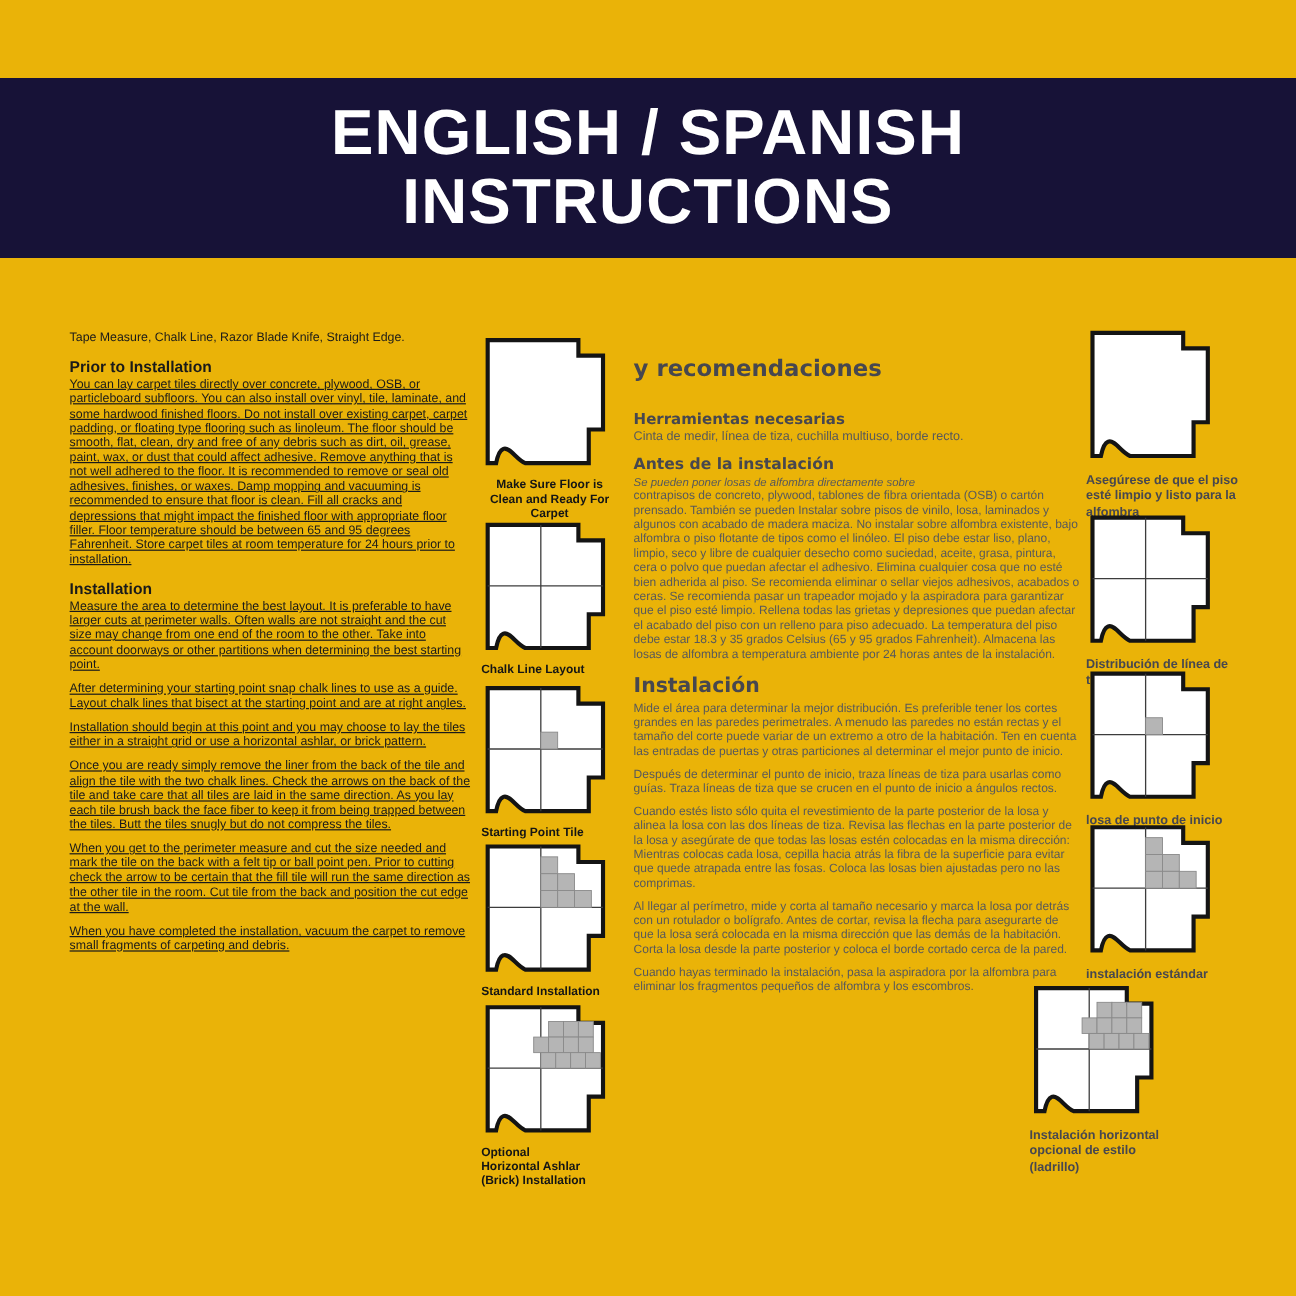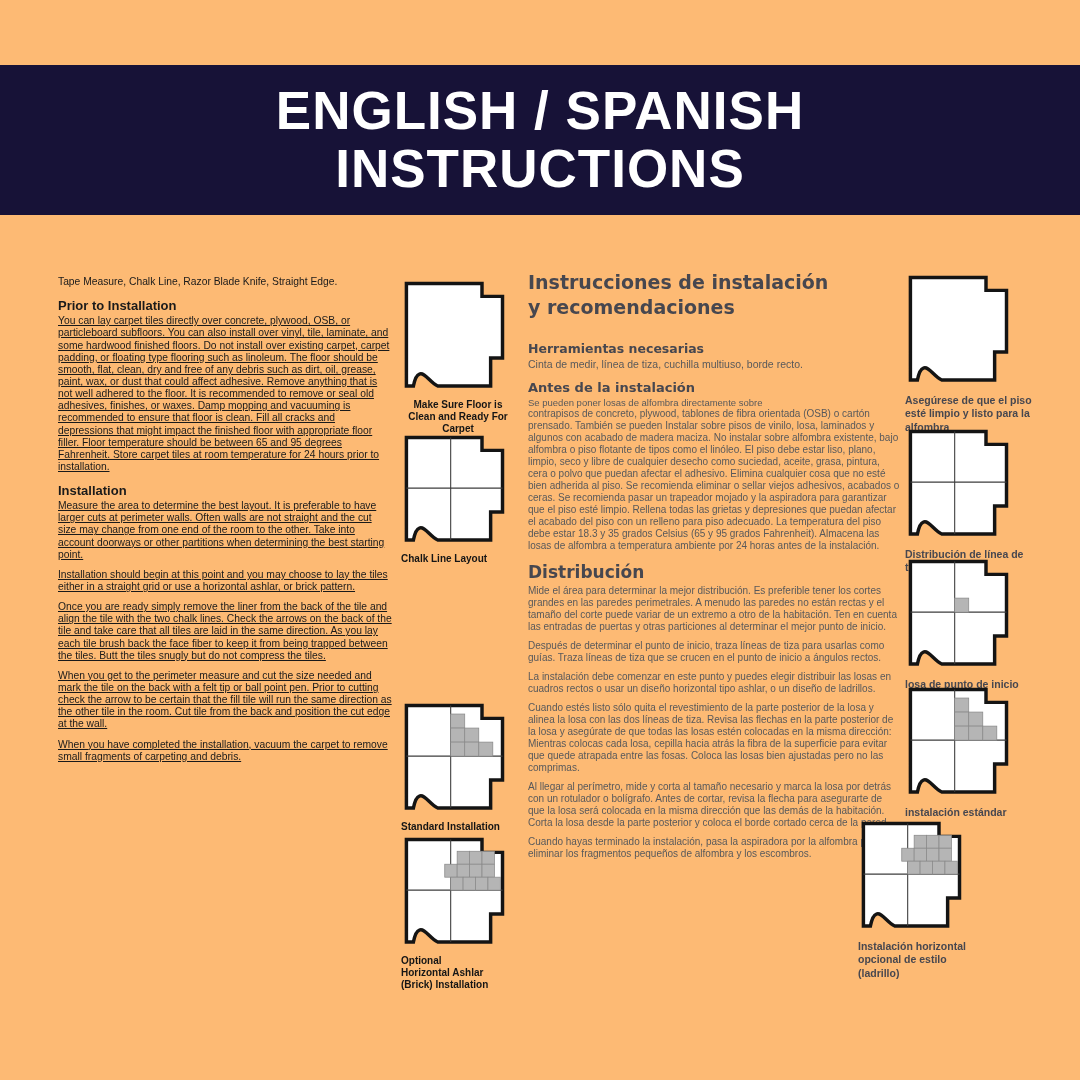--- a/index.html
+++ b/index.html
@@ -4,21 +4,21 @@
 <style>
   :root{
     --banner-bg:#171237;
     --banner-text:#ffffff;
     --english-text:#1a1a1a;
     --spanish-text:#58595b;
     --spanish-heading:#47474f;
   }
   html,body{margin:0;padding:0;background:#ffffff;}
   .page{
-    position:relative;width:1080px;height:1080px;background:#fdba74;
+    position:relative;width:1080px;height:1080px;background:#eab308;
     overflow:hidden;font-family:"Liberation Sans",sans-serif;
   }
   
   .banner{
     position:absolute;left:0;top:65px;width:1080px;height:150px;
     background:var(--banner-bg,#171237);
     display:flex;align-items:center;justify-content:center;
   }
   .banner-inner{
     text-align:center;color:var(--banner-text,#ffffff);
@@ -48,21 +48,21 @@
     font-size:19px;line-height:1.3;margin:0 0 22px 0;
   }
   .es-h3{
     font-family:"DejaVu Sans",sans-serif;font-weight:bold;
     color:var(--spanish-heading,#47474f);
     font-size:12.5px;margin:0 0 2px 0;
   }
   .es-h3.big{font-size:17px;margin-top:10px;margin-bottom:3px;}
   .es-h3.mid{font-size:13px;margin-top:8px;}
   .es-tools{font-size:10.5px;line-height:1.25;margin:0 0 6px 0;}
-  .es-intro{font-size:9.5px;line-height:1.25;margin:0;}
+  .es-intro{font-size:9.5px;line-height:1.25;margin:0;font-style:italic;}
   .es-body{font-size:10px;line-height:1.2;margin:0 0 7px 0;}
   
   .diag-col{position:absolute;top:0;left:0;width:1080px;height:1080px;pointer-events:none;}
   .diag-block{position:absolute;}
   .diag-svg{display:block;}
   .cap-en{
     font-size:10px;font-weight:bold;color:#151515;line-height:1.22;margin-top:4px;
   }
   .cap-en.centered{text-align:center;}
   .cap-es{
@@ -116,57 +116,65 @@
       <div>INSTRUCTIONS</div>
     </div>
   </div>
 
   <div class="col-en">
     <p class="en-tools">Tape Measure, Chalk Line, Razor Blade Knife, Straight Edge.</p>
     <h3 class="en-h3">Prior to Installation</h3>
     <p class="en-body">You can lay carpet tiles directly over concrete, plywood, OSB, or particleboard subfloors. You can also install over vinyl, tile, laminate, and some hardwood finished floors. Do not install over existing carpet, carpet padding, or floating type flooring such as linoleum. The floor should be smooth, flat, clean, dry and free of any debris such as dirt, oil, grease, paint, wax, or dust that could affect adhesive. Remove anything that is not well adhered to the floor. It is recommended to remove or seal old adhesives, finishes, or waxes. Damp mopping and vacuuming is recommended to ensure that floor is clean. Fill all cracks and depressions that might impact the finished floor with appropriate floor filler. Floor temperature should be between 65 and 95 degrees Fahrenheit. Store carpet tiles at room temperature for 24 hours prior to installation.</p>
     <h3 class="en-h3 space-above">Installation</h3>
     <p class="en-body">Measure the area to determine the best layout. It is preferable to have larger cuts at perimeter walls. Often walls are not straight and the cut size may change from one end of the room to the other. Take into account doorways or other partitions when determining the best starting point.</p>
+    <p class="en-body">After determining your starting point snap chalk lines to use as a guide. Layout chalk lines that bisect at the starting point and are at right angles.</p>
     <p class="en-body">Installation should begin at this point and you may choose to lay the tiles either in a straight grid or use a horizontal ashlar, or brick pattern.</p>
     <p class="en-body">Once you are ready simply remove the liner from the back of the tile and align the tile with the two chalk lines. Check the arrows on the back of the tile and take care that all tiles are laid in the same direction. As you lay each tile brush back the face fiber to keep it from being trapped between the tiles. Butt the tiles snugly but do not compress the tiles.</p>
     <p class="en-body">When you get to the perimeter measure and cut the size needed and mark the tile on the back with a felt tip or ball point pen. Prior to cutting check the arrow to be certain that the fill tile will run the same direction as the other tile in the room. Cut tile from the back and position the cut edge at the wall.</p>
     <p class="en-body">When you have completed the installation, vacuum the carpet to remove small fragments of carpeting and debris.</p>
   </div>
 
   <div class="col-es">
-    <h2 class="es-title"><span>Instrucciones de instalación</span><br>
+    <h2 class="es-title"><br>
       <span>y  recomendaciones</span></h2>
     <h3 class="es-h3">Herramientas necesarias</h3>
     <p class="es-tools">Cinta de medir, línea de tiza, cuchilla multiuso, borde recto.</p>
     <h3 class="es-h3 mid">Antes de la instalación</h3>
     <p class="es-intro">Se pueden poner losas de alfombra directamente sobre</p>
     <p class="es-body">contrapisos de concreto, plywood, tablones de fibra orientada (OSB) o cartón prensado. También se pueden Instalar sobre pisos de vinilo, losa, laminados y algunos con acabado de madera maciza. No instalar sobre alfombra existente, bajo alfombra o piso flotante de tipos como el linóleo. El piso debe estar liso, plano, limpio, seco y libre de cualquier desecho como suciedad, aceite, grasa, pintura, cera o polvo que puedan afectar el adhesivo. Elimina cualquier cosa que no esté bien adherida al piso. Se recomienda eliminar o sellar viejos adhesivos, acabados o ceras. Se recomienda pasar un trapeador mojado y la aspiradora para garantizar que el piso esté limpio. Rellena todas las grietas y depresiones que puedan afectar el acabado del piso con un relleno para piso adecuado. La temperatura del piso debe estar 18.3 y 35 grados Celsius (65 y 95 grados Fahrenheit). Almacena las losas de alfombra a temperatura ambiente por 24 horas antes de la instalación.</p>
-    <h3 class="es-h3 big">Distribución</h3>
+    <h3 class="es-h3 big">Instalación</h3>
     <p class="es-body">Mide el área para determinar la mejor distribución. Es preferible tener los cortes grandes en las paredes perimetrales. A menudo las paredes no están rectas y el tamaño del corte puede variar de un extremo a otro de la habitación. Ten en cuenta las entradas de puertas y otras particiones al determinar el mejor punto de inicio.</p>
     <p class="es-body">Después de determinar el punto de inicio, traza líneas de tiza para usarlas como guías. Traza líneas de tiza que se crucen en el punto de inicio a ángulos rectos.</p>
-    <p class="es-body">La instalación debe comenzar en este punto y puedes elegir distribuir las losas en cuadros rectos o usar un diseño horizontal tipo ashlar, o un diseño de ladrillos.</p>
     <p class="es-body">Cuando estés listo sólo quita el revestimiento de la parte posterior de la losa y alinea la losa con las dos líneas de tiza. Revisa las flechas en la parte posterior de la losa y asegúrate de que todas las losas estén colocadas en la misma dirección: Mientras colocas cada losa, cepilla hacia atrás la fibra de la superficie para evitar que quede atrapada entre las fosas. Coloca las losas bien ajustadas pero no las comprimas.</p>
     <p class="es-body">Al llegar al perímetro, mide y corta al tamaño necesario y marca la losa por detrás con un rotulador o bolígrafo. Antes de cortar, revisa la flecha para asegurarte de que la losa será colocada en la misma dirección que las demás de la habitación. Corta la losa desde la parte posterior y coloca el borde cortado cerca de la pared.</p>
     <p class="es-body">Cuando hayas terminado la instalación, pasa la aspiradora por la alfombra para eliminar los fragmentos pequeños de alfombra y los escombros.</p>
   </div>
 
   <div class="diag-col">
     <div class="diag-block" style="left:401px;top:432px;width:122px;">
       <svg class="diag-svg" width="108" viewBox="0 0 100 108">
         <use href="#room-path"></use>
           <use href="#cross-lines"></use>
       </svg>
       <div class="cap-en">Chalk Line Layout</div>
     </div>
     <div class="diag-block" style="left:401px;top:278px;width:122px;">
       <svg class="diag-svg" width="108" viewBox="0 0 100 108">
         <use href="#room-path"></use>
       </svg>
       <div class="cap-en centered" style="width:114px;">Make Sure Floor is Clean and Ready For Carpet</div>
     </div>
+    <div class="diag-block" style="left:401px;top:568px;width:122px;">
+      <svg class="diag-svg" width="108" viewBox="0 0 100 108">
+        <use href="#room-path"></use>
+          <use href="#cross-lines"></use>
+          <use href="#tiles-start"></use>
+      </svg>
+      <div class="cap-en">Starting Point Tile</div>
+    </div>
     <div class="diag-block" style="left:401px;top:700px;width:122px;">
       <svg class="diag-svg" width="108" viewBox="0 0 100 108">
         <use href="#room-path"></use>
           <use href="#cross-lines"></use>
           <use href="#tiles-standard"></use>
       </svg>
       <div class="cap-en">Standard Installation</div>
     </div>
     <div class="diag-block" style="left:401px;top:834px;width:100px;">
       <svg class="diag-svg" width="108" viewBox="0 0 100 108">

